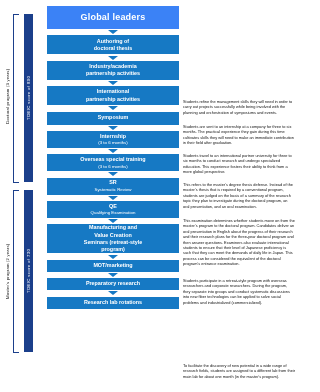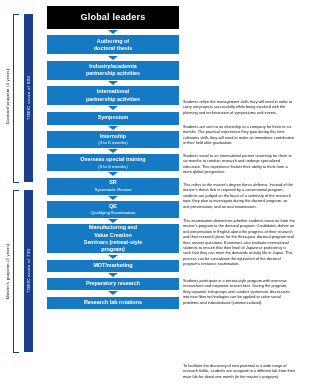--- a/index.html
+++ b/index.html
@@ -18,21 +18,21 @@
   .rail-line{position:absolute;background:#1b3f8b;}
 
   .toeic{position:absolute;background:#1b3f8b;color:#fff;
          writing-mode:vertical-rl;transform:rotate(180deg);
          font-size:4.4px;display:flex;align-items:center;justify-content:center;
          letter-spacing:.3px;}
 
   
   .col{position:absolute;left:47px;top:6px;width:132px;}
 
-  .hdr{background:#000000;color:#fff;text-align:center;font-size:9px;
+  .hdr{background:#3b82f6;color:#fff;text-align:center;font-size:9px;
        font-weight:bold;padding:6px 0 7px;letter-spacing:.2px;}
 
   .box{border:1.1px solid #1679c4;background:#fff;color:#12519a;
        text-align:center;font-size:5.4px;line-height:1.35;
        display:flex;align-items:center;justify-content:center;
        box-sizing:border-box;margin:0 auto;}
   .box.blue{background:#1679c4;color:#fff;border-color:#1679c4;font-weight:bold;}
   .box b{font-weight:bold;display:block;}
   .box .sub{font-size:4.4px;font-weight:normal;display:block;margin-top:.5px;}
 

